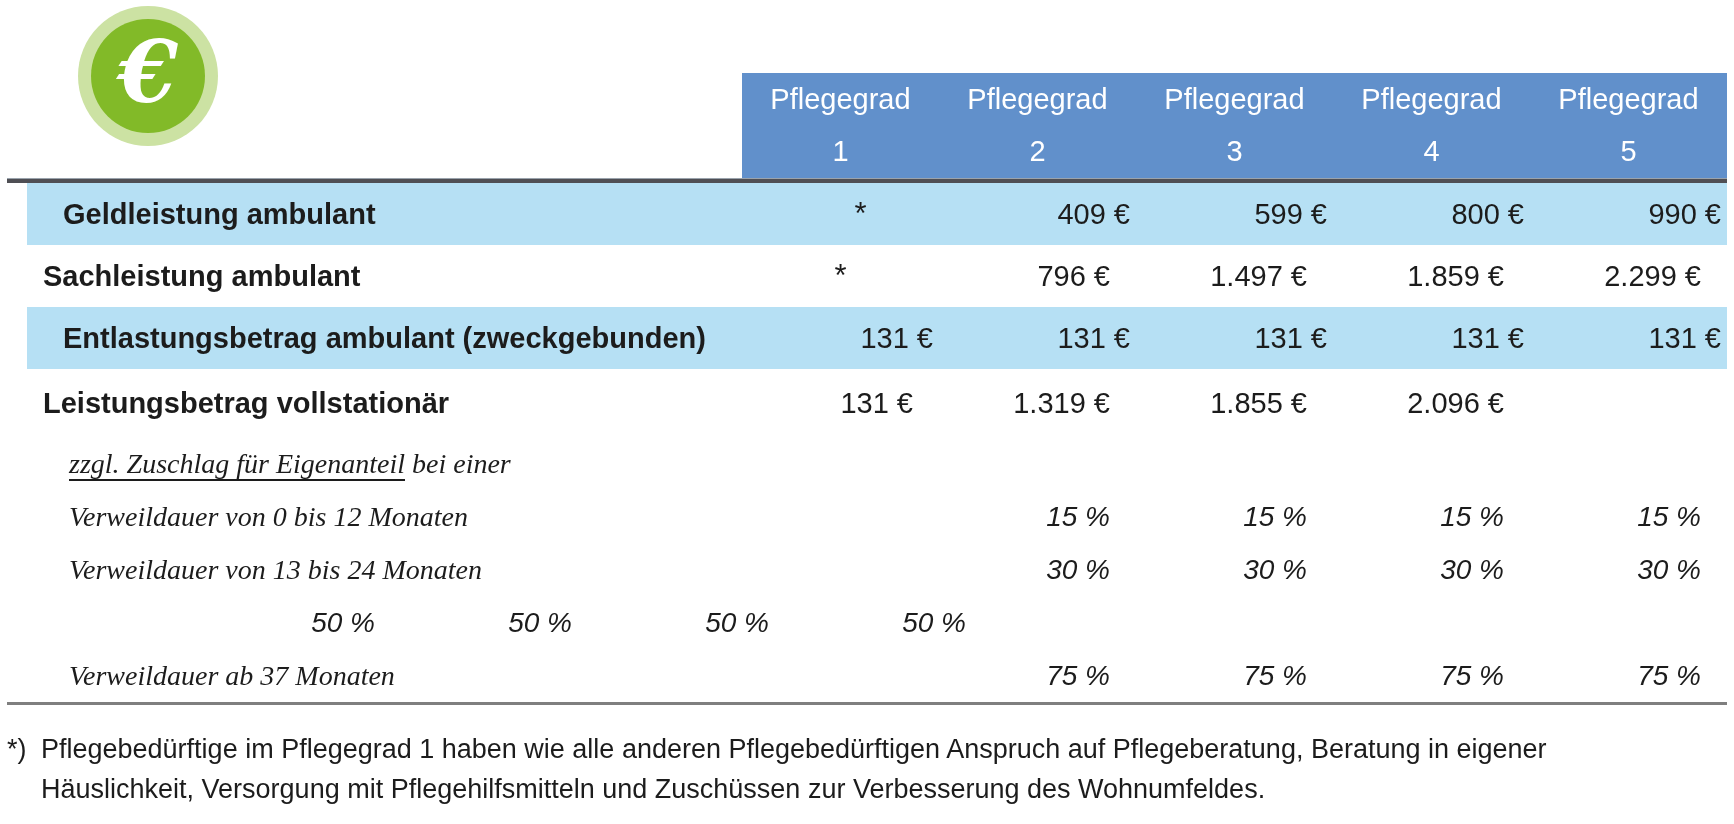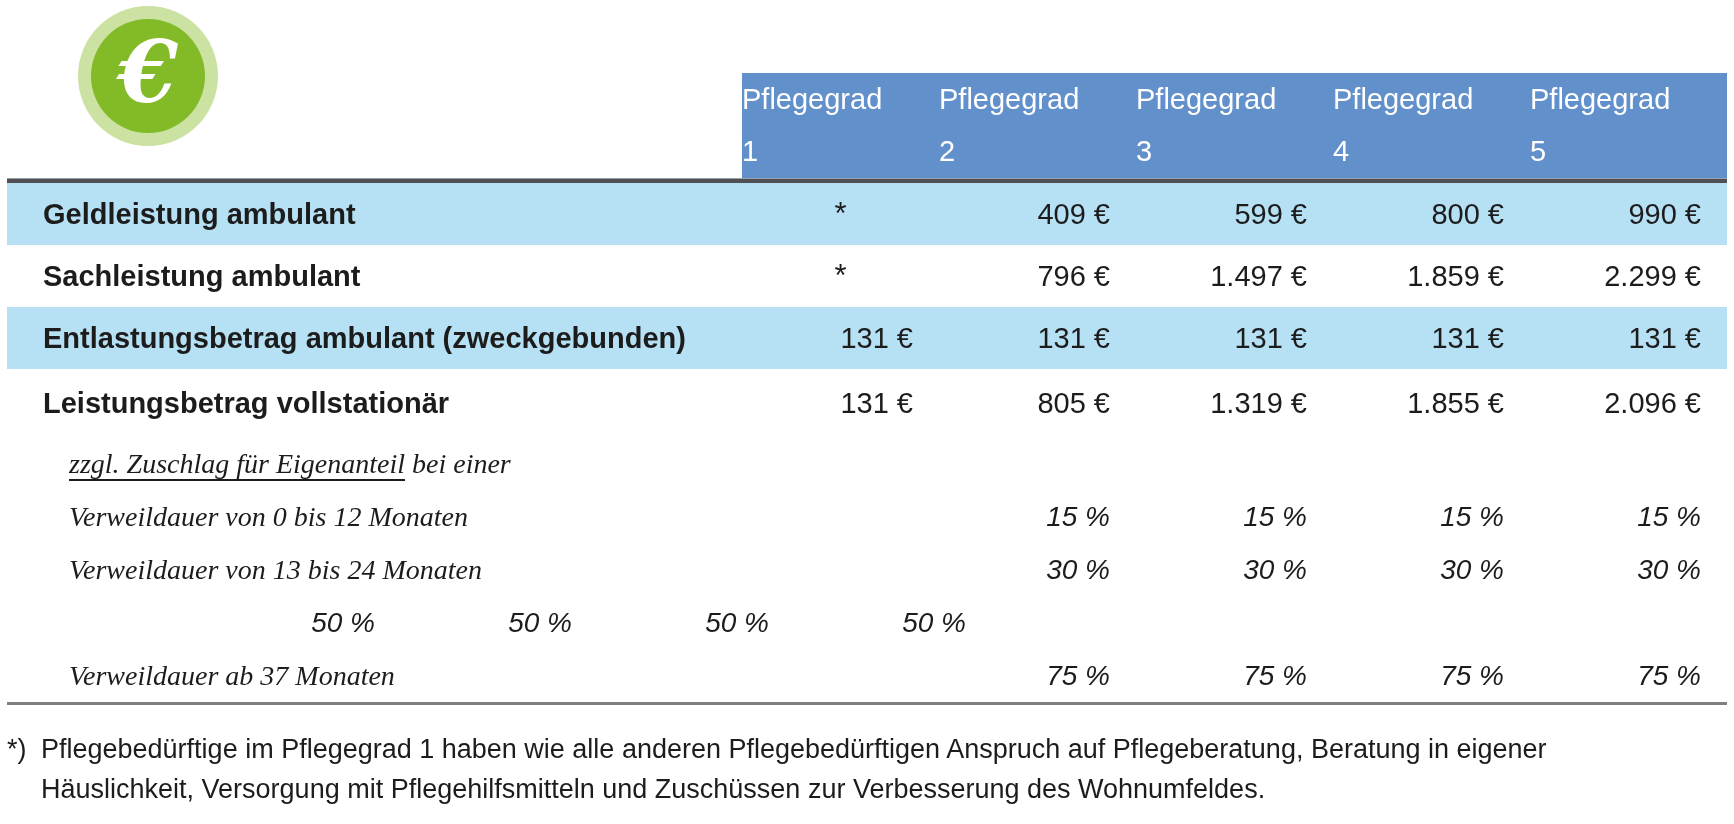--- a/index.html
+++ b/index.html
@@ -30,26 +30,26 @@
     font-weight:bold; font-style:italic;
     font-family:"DejaVu Serif",serif;
     transform:translateY(-4px);
   }
 
   
   .benefits-table { position:absolute; left:7px; top:73px; width:1720px; }
   .header-row { display:flex; margin-left:735px; height:105px; background:var(--header-bg,#6190cb); }
   .header-cell {
     flex:0 0 197px; display:flex; flex-direction:column;
-    align-items:flex-start; justify-content:center; gap:23px;
+    align-items:center; justify-content:center; gap:23px;
     color:var(--header-text,#ffffff); font-size:29px; line-height:1;
   }
   .top-rule { height:5px; background:var(--rule-dark,#4f4f54); border-top:1px solid #9aa3ac; }
   .row { display:flex; align-items:center; height:62px; font-size:29px; }
-  .row.hl { background:var(--row-highlight,#b6e0f4); }
+  .row.hl { background:var(--row-highlight,#b6e0f4);margin-left:20px; }
   .row.tall { height:68px; }
   .label-cell { flex:0 0 735px; padding-left:36px; font-weight:bold; white-space:nowrap; }
   .val { flex:0 0 197px; text-align:right; padding-right:26px; font-variant-numeric:tabular-nums; }
   .val.center { text-align:center; padding-right:0; font-size:31px; }
   .row.sub { height:53px; font-size:28px; }
   .row.sub .label-cell { font-weight:normal; font-style:italic; padding-left:62px;font-family:Liberation Serif, serif; }
   .row.sub .val { font-style:italic; }
   .u { text-decoration:underline; text-underline-offset:6px; }
   .bottom-rule { height:3px; background:var(--rule-gray,#7f7f7f); }
 
@@ -119,21 +119,20 @@
       <div class="val">131 €</div>
       <div class="val">131 €</div>
       <div class="val">131 €</div>
       <div class="val">131 €</div>
       <div class="val">131 €</div>
     </div>
 
     <div class="row tall">
       <div class="label-cell">Leistungsbetrag vollstationär</div>
       <div class="val">131 €</div>
-      <div class="val">805 €</div>
       <div class="val">1.319 €</div>
       <div class="val">1.855 €</div>
       <div class="val">2.096 €</div>
     </div>
 
     <div class="row sub">
       <div class="label-cell">
         <span class="u">zzgl. Zuschlag für Eigenanteil</span><span> bei einer</span>
       </div>
       <div class="val"></div>

